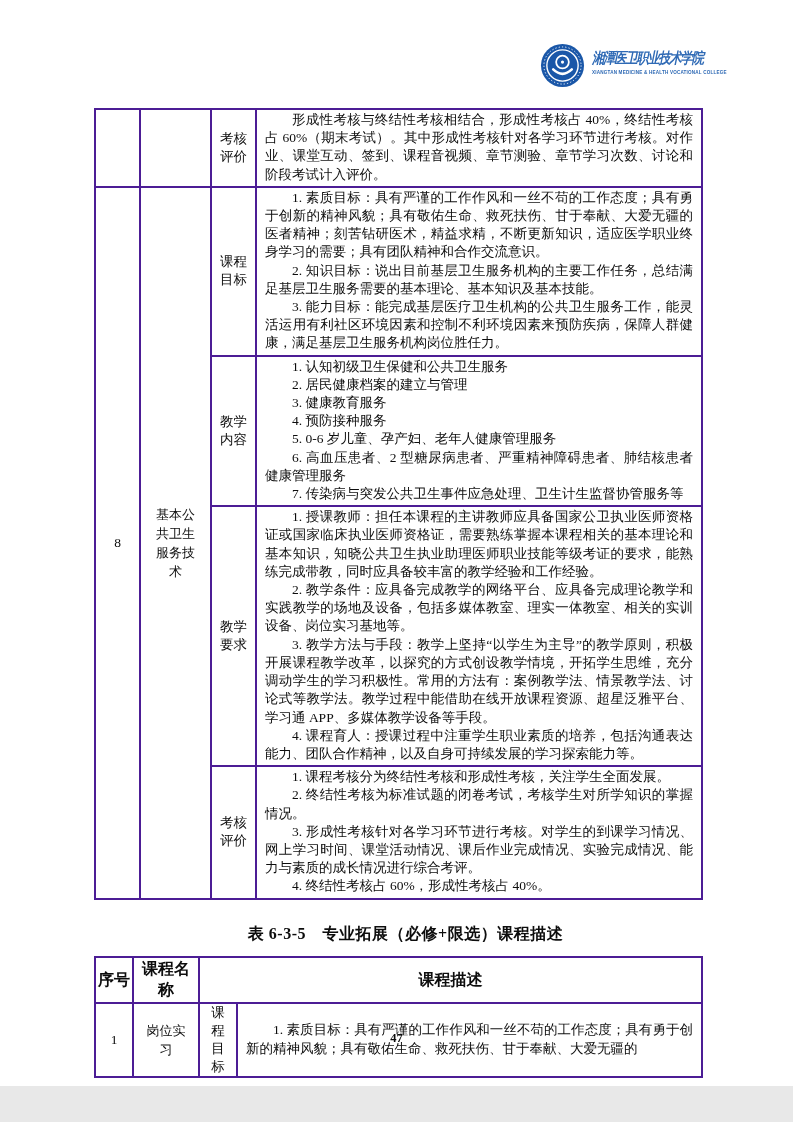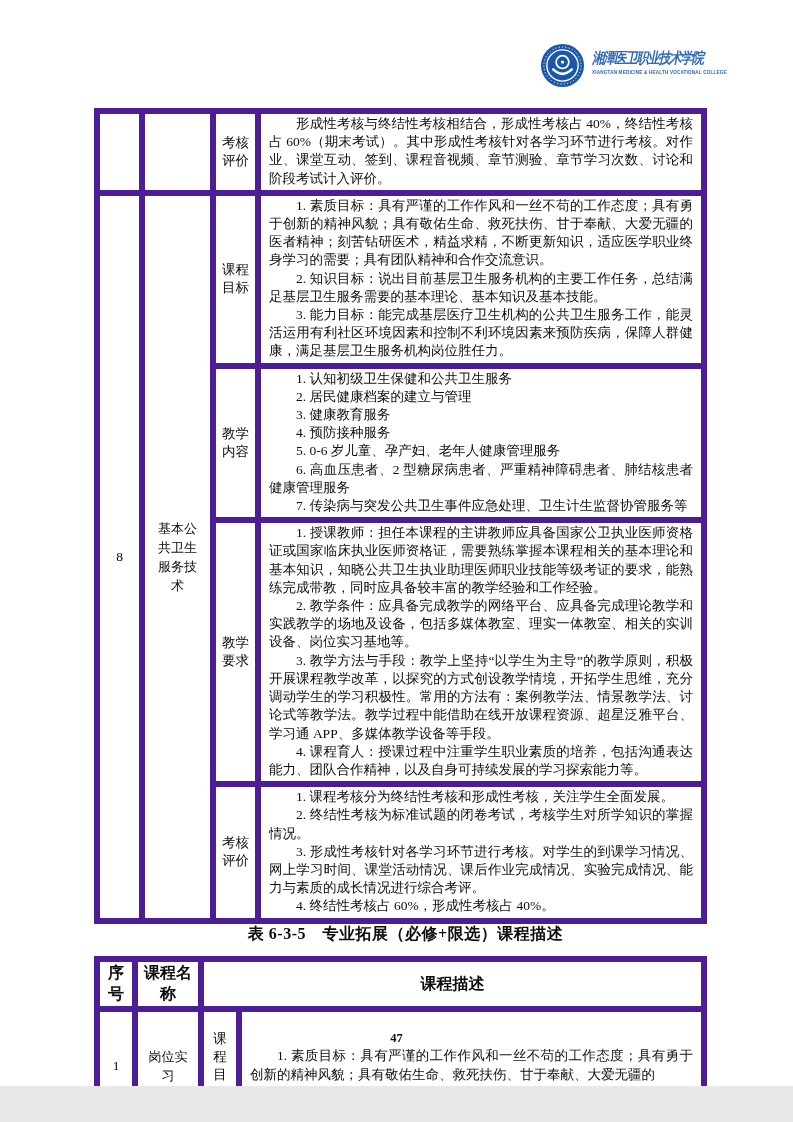--- a/index.html
+++ b/index.html
@@ -19,27 +19,27 @@
     transform:scaleX(0.82); transform-origin:left top;
   }
   .logo-en {
     font-size:5px; font-weight:bold; color:#2f6ab5; letter-spacing:0.2px;
     white-space:nowrap; margin-top:1px; transform:scaleX(0.92); transform-origin:left top;
     font-family:"Liberation Sans","DejaVu Sans",sans-serif;
   }
 
   
   table { border-collapse:collapse; table-layout:fixed; }
-  td { border:6px solid #4c1d95; overflow:hidden; }
+  td { border:2px solid #4c1d95; overflow:hidden; }
   .t1 { position:absolute; left:94px; top:108px; width:607px; }
   .t2 { position:absolute; left:94px; top:956px; width:607px; }
 
   .cell-index  { text-align:center; vertical-align:middle; font-size:13.5px; padding:0 2px; }
   .cell-course { text-align:center; vertical-align:middle; font-size:13px; line-height:19px; padding:2px 10px; }
-  .cell-label  { text-align:center; vertical-align:middle; font-size:13.5px; line-height:18px; padding:18px 5px; }
+  .cell-label  { text-align:center; vertical-align:middle; font-size:13.5px; line-height:18px; padding:0 5px; }
   .cell-content{ vertical-align:middle; padding:1px 8px 2px 8px; }
   .para { margin:0; text-indent:2em; font-size:13.5px; line-height:18.2px; text-align:justify; }
 
   .t2 .head td { font-weight:bold; text-align:center; vertical-align:middle; font-size:16px; height:26px; }
 
   
   .table-title {
     position:absolute; left:102px; top:924px; width:607px; text-align:center;
     font-weight:bold; font-size:16px; letter-spacing:0.5px;
   }

